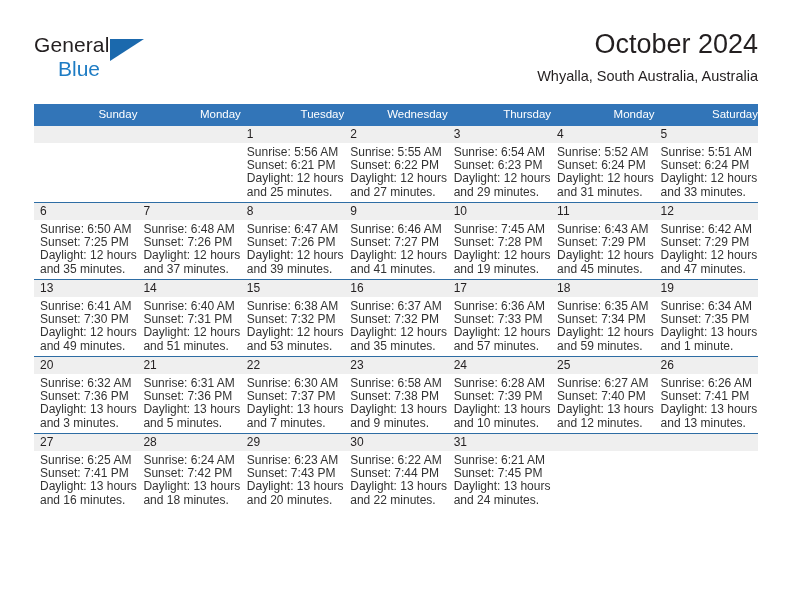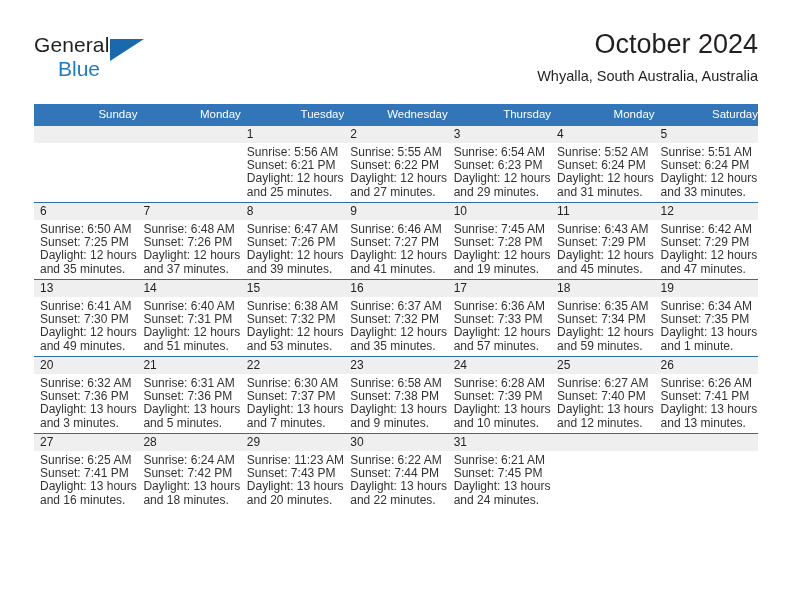--- a/index.html
+++ b/index.html
@@ -439,21 +439,21 @@
             <div class="cell-info">
               <div>Sunrise: 6:24 AM</div>
               <div>Sunset: 7:42 PM</div>
               <div>Daylight: 13 hours</div>
               <div>and 18 minutes.</div>
             </div>
           </td>
           <td>
             <div class="daynum-band">29</div>
             <div class="cell-info">
-              <div>Sunrise: 11:23 AM</div>
+              <div>Sunrise: 6:23 AM</div>
               <div>Sunset: 7:43 PM</div>
               <div>Daylight: 13 hours</div>
               <div>and 20 minutes.</div>
             </div>
           </td>
           <td>
             <div class="daynum-band">30</div>
             <div class="cell-info">
               <div>Sunrise: 6:22 AM</div>
               <div>Sunset: 7:44 PM</div>

